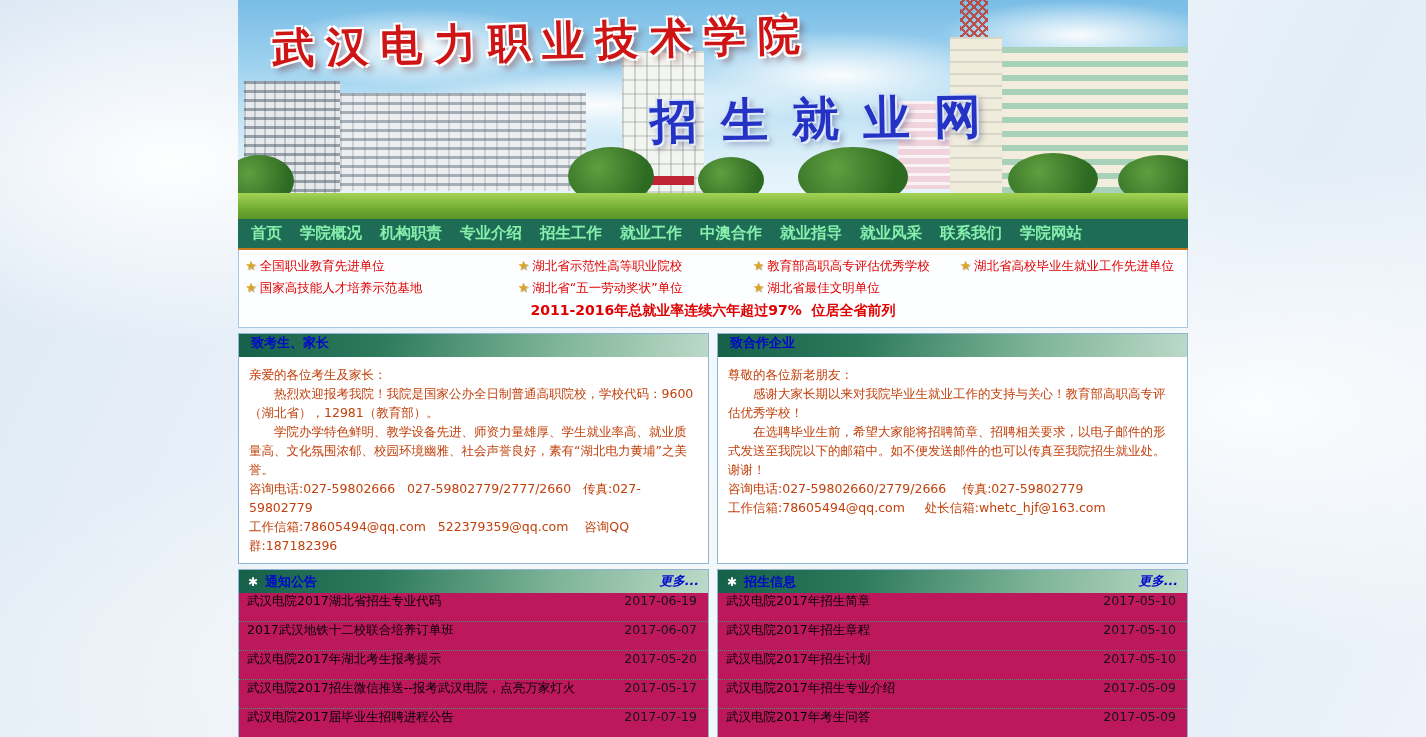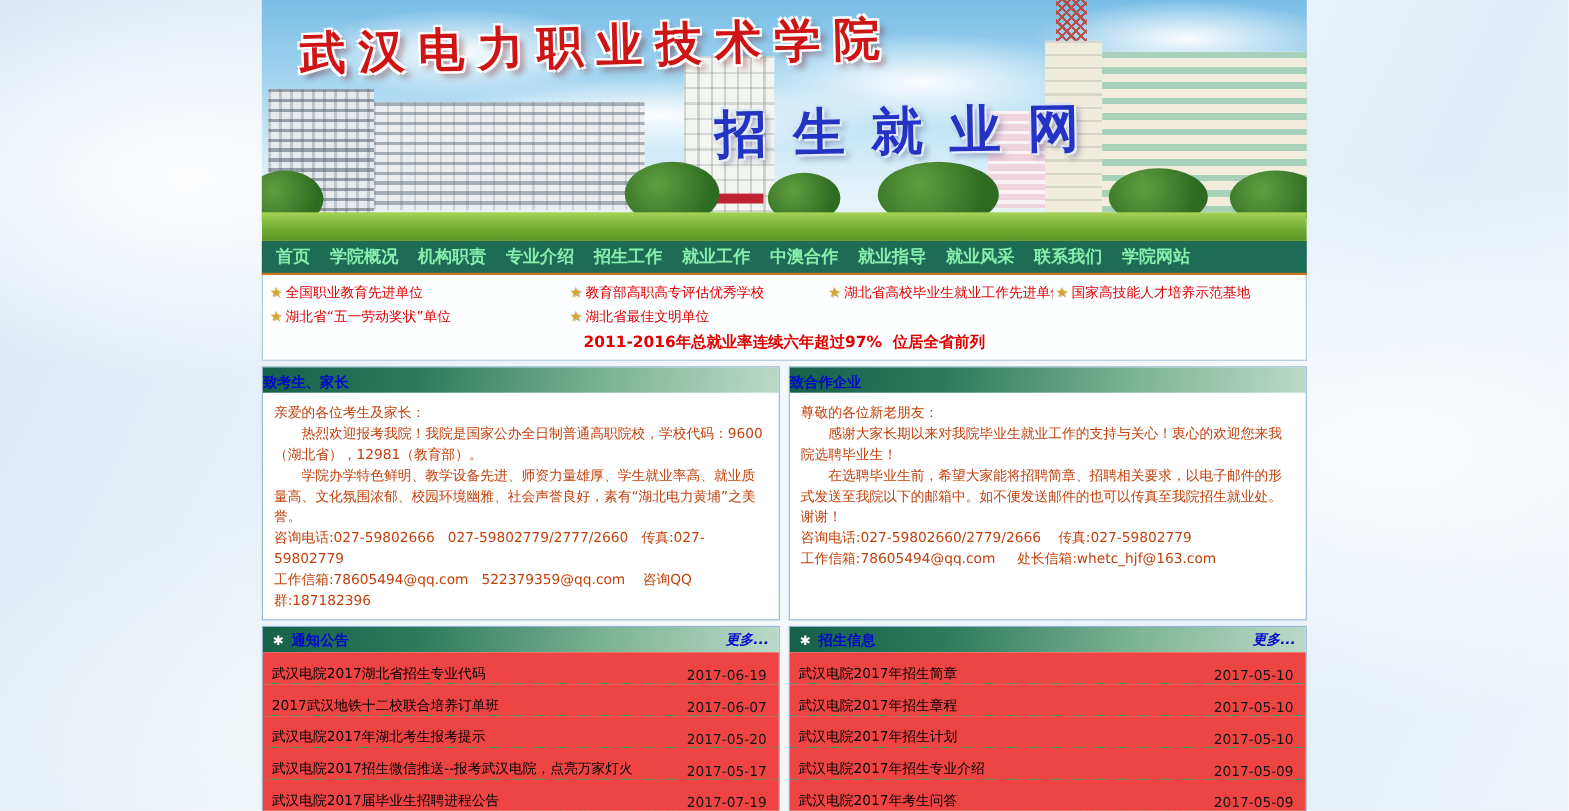--- a/index.html
+++ b/index.html
@@ -74,37 +74,37 @@
   .honor { height: 22px; line-height: 22px; color: #e00000; font-size: 12.5px;
     white-space: nowrap; overflow: hidden; }
   .star { color: #d9a62a; margin: 0 3px 0 2px; font-size: 13px;
     text-shadow: 1px 1px 0 rgba(120,80,0,.4); }
   .slogan { text-align: center; color: #e00000; font-weight: bold; font-size: 14px;
     padding: 3px 0 7px 0; white-space: pre-wrap; }
 
   
   .panel-row { display: flex; gap: 8px; margin-top: 5px; }
   .panel { flex: 1; border: 1px solid #8fb4d6; background: #ffffff; }
-  .panel-header { height: 23px; display: flex; align-items: flex-end; padding: 0 0;
+  .panel-header { height: 23px; display: flex; align-items: flex-start; padding: 0 12px;
     background: linear-gradient(100deg, #16604a 0%, #2d7a5c 30%, #7fb598 68%, #bcd9c8 100%); }
   .panel-title { color: #0008cc; font-weight: bold; font-size: 13px; }
   .panel-body { padding: 8px 10px 8px 10px; color: #c2410c; font-size: 12.5px; line-height: 19px; }
   .panel-body p { margin: 0; }
   .indent { text-indent: 2em; }
   .contact { margin-left: 2em; white-space: pre-wrap; }
 
   
   .list-header { height: 23px; display: flex; align-items: center; padding: 0 9px;
     background: linear-gradient(100deg, #16604a 0%, #2d7a5c 30%, #7fb598 68%, #bcd9c8 100%); }
   .asterisk { color: #ffffff; font-size: 12px; margin-right: 7px; }
   .list-title { color: #0008cc; font-weight: bold; font-size: 13px; }
   .more { margin-left: auto; color: #0008cc; font-weight: bold; font-style: italic;
     font-size: 12.5px; text-decoration: none; cursor: pointer; }
-  .list-row { height: 29px; display: flex; align-items: flex-end; padding: 0 11px 0 8px;
-    background: #ef4444; border-bottom: 1px dotted #3aa06b; }
+  .list-row { height: 29px; display: flex; align-items: flex-start; padding: 0 11px 0 8px;
+    background: #be185d; border-bottom: 1px dotted #3aa06b; }
   .row-title { flex: 1; color: #000000; font-size: 12.5px; text-decoration: none;
     white-space: nowrap; overflow: hidden; cursor: pointer; }
   .row-date { color: #141414; font-size: 12.5px; margin-left: 8px; white-space: nowrap; }
 </style>
 </head>
 <body>
 
 <div class="content">
 
   <div class="banner">
@@ -142,20 +142,21 @@
     <a class="nav-item">中澳合作</a>
     <a class="nav-item">就业指导</a>
     <a class="nav-item">就业风采</a>
     <a class="nav-item">联系我们</a>
     <a class="nav-item">学院网站</a>
   </div>
 
   <div class="honors-box">
     <div class="honors-grid">
       <div class="honor"><span class="star">★</span><span>全国职业教育先进单位</span></div>
+      <div class="honor"><span class="star">★</span><span>湖北省示范性高等职业院校</span></div>
       <div class="honor"><span class="star">★</span><span>教育部高职高专评估优秀学校</span></div>
       <div class="honor"><span class="star">★</span><span>湖北省高校毕业生就业工作先进单位</span></div>
       <div class="honor"><span class="star">★</span><span>国家高技能人才培养示范基地</span></div>
       <div class="honor"><span class="star">★</span><span>湖北省“五一劳动奖状”单位</span></div>
       <div class="honor"><span class="star">★</span><span>湖北省最佳文明单位</span></div>
     </div>
     <div class="slogan">2011-2016年总就业率连续六年超过97%  位居全省前列</div>
   </div>
 
   <div class="panel-row">
@@ -170,21 +171,21 @@
         <p class="contact">咨询电话:027-59802666   027-59802779/2777/2660   传真:027-59802779</p>
         <p class="contact">工作信箱:78605494@qq.com   522379359@qq.com    咨询QQ群:187182396</p>
       </div>
     </div>
     <div class="panel">
       <div class="panel-header">
         <span class="panel-title">致合作企业</span>
       </div>
       <div class="panel-body">
         <p>尊敬的各位新老朋友：</p>
-        <p class="indent">感谢大家长期以来对我院毕业生就业工作的支持与关心！衷心的欢迎您来我院选聘毕业生！</p>
+        <p class="indent">感谢大家长期以来对我院毕业生就业工作的支持与关心！教育部高职高专评估优秀学校！</p>
         <p class="indent">在选聘毕业生前，希望大家能将招聘简章、招聘相关要求，以电子邮件的形式发送至我院以下的邮箱中。如不便发送邮件的也可以传真至我院招生就业处。谢谢！</p>
         <p class="contact">咨询电话:027-59802660/2779/2666    传真:027-59802779</p>
         <p class="contact">工作信箱:78605494@qq.com     处长信箱:whetc_hjf@163.com</p>
       </div>
     </div>
   </div>
 
   <div class="panel-row">
     <div class="panel">
       <div class="list-header">

